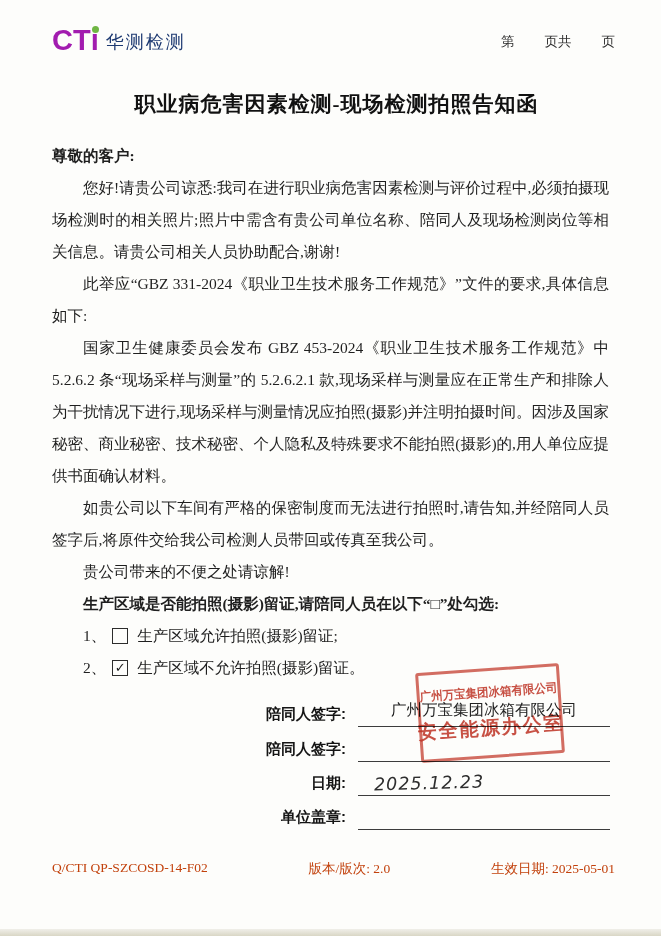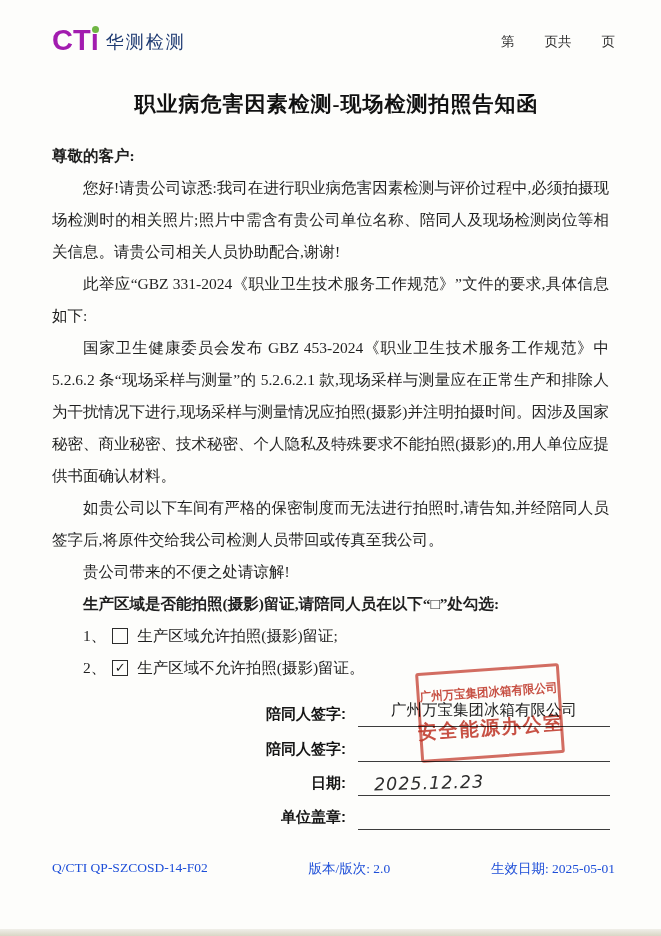--- a/index.html
+++ b/index.html
@@ -104,21 +104,21 @@
     color:rgba(193,57,43,0.88);
     mix-blend-mode:multiply;
     pointer-events:none;
   }
   .stamp-line1{font-size:11.5px;white-space:nowrap;font-weight:bold;transform:scaleY(1.05);}
   .stamp-line2{font-size:19px;font-weight:bold;letter-spacing:2px;white-space:nowrap;}
   
   .footer{
     position:absolute;top:860px;left:52px;right:46px;
     display:flex;justify-content:space-between;
-    font-size:13.5px;color:#1d4ed8;
+    font-size:13.5px;color:#c2410c;
   }
   .bottom-strip{
     position:absolute;bottom:0;left:0;width:100%;height:7px;
     background:linear-gradient(#f0efe9,#d9d6c5);
   }
 </style>
 </head>
 <body>
 
 <div class="page">

